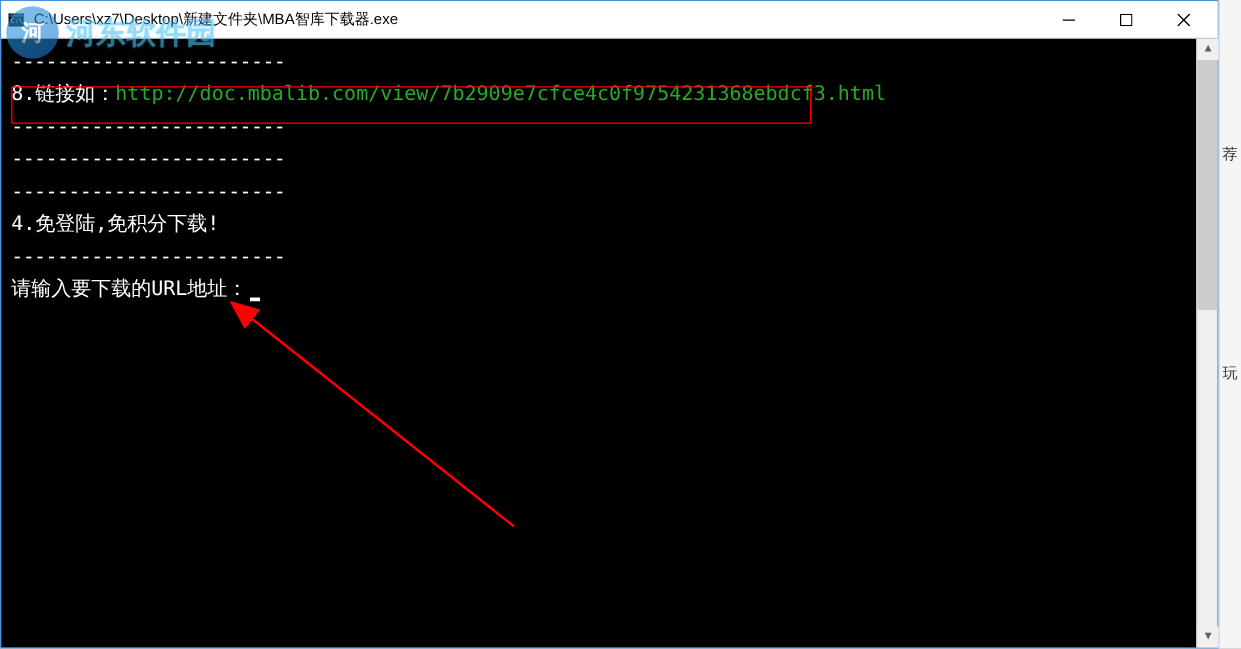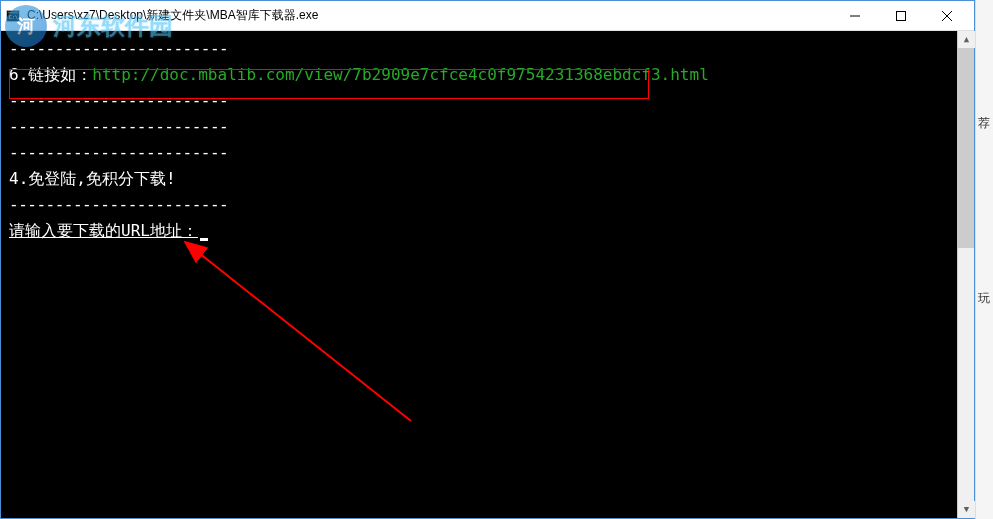--- a/index.html
+++ b/index.html
@@ -129,21 +129,20 @@
     .console-line.dashed {
       letter-spacing: -0.5px;
     }
     
     .url-part {
       color: #28a928;
       margin-top: 25px;
     }
     
     .prompt-line {
-      text-decoration: underline;
     }
     
     .cursor-block {
       display: inline-block;
       width: 8px;
       height: 3px;
       background: #ffffff;
       vertical-align: bottom;
       margin-left: 2px;
       margin-bottom: 2px;
@@ -261,21 +260,21 @@
             <line x1="10" y1="0" x2="0" y2="10" stroke="#000" stroke-width="1"></line>
           </svg>
       </div>
     </div>
   </div>
 
   <div class="console-area">
     <div class="console-content">
       <div class="console-line dashed">------------------------</div>
       <div class="console-line">
-        <span>6.链接如：</span><span class="url-part">http://doc.mbalib.com/view/7b2909e7cfce4c0f9754231368ebdcf3.html</span>
+        <span>8.链接如：</span><span class="url-part">http://doc.mbalib.com/view/7b2909e7cfce4c0f9754231368ebdcf3.html</span>
       </div>
       <div class="console-line dashed">------------------------</div>
       <div class="console-line dashed">------------------------</div>
       <div class="console-line dashed">------------------------</div>
       <div class="console-line">4.免登陆,免积分下载!</div>
       <div class="console-line dashed">------------------------</div>
       <div class="console-line prompt-line">
         <span>请输入要下载的URL地址：</span><span class="cursor-block"></span>
       </div>
     </div>

